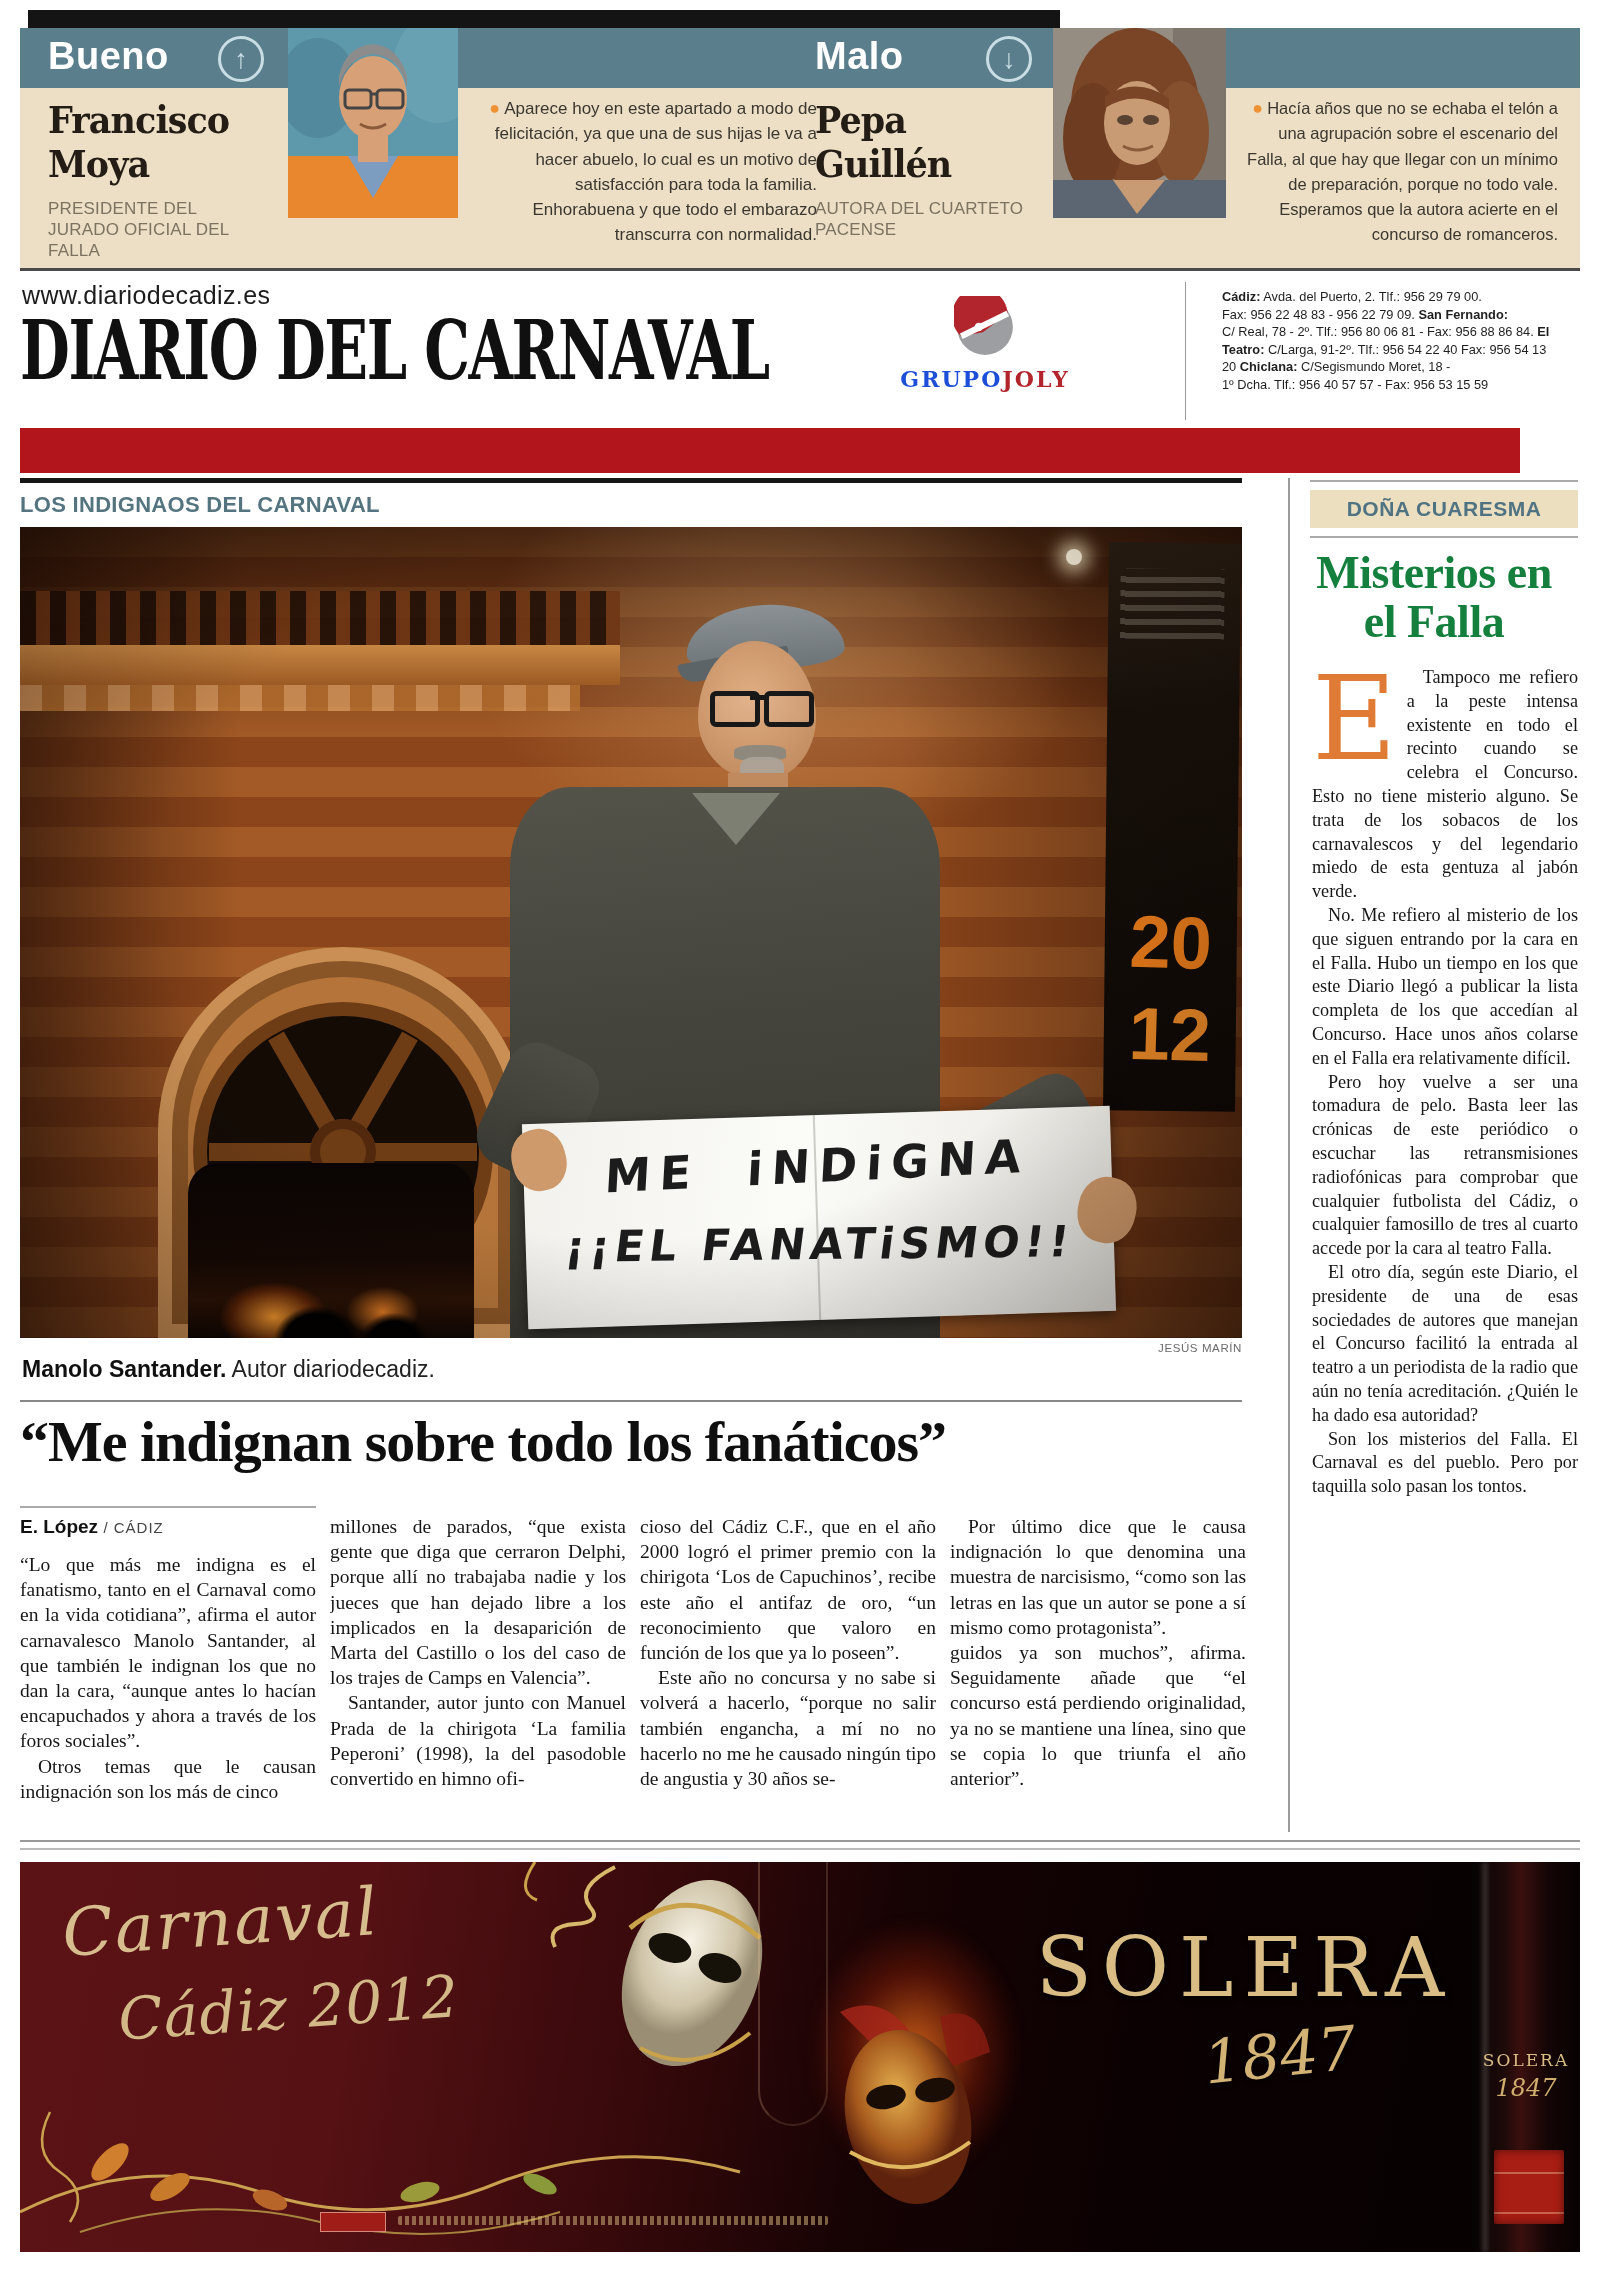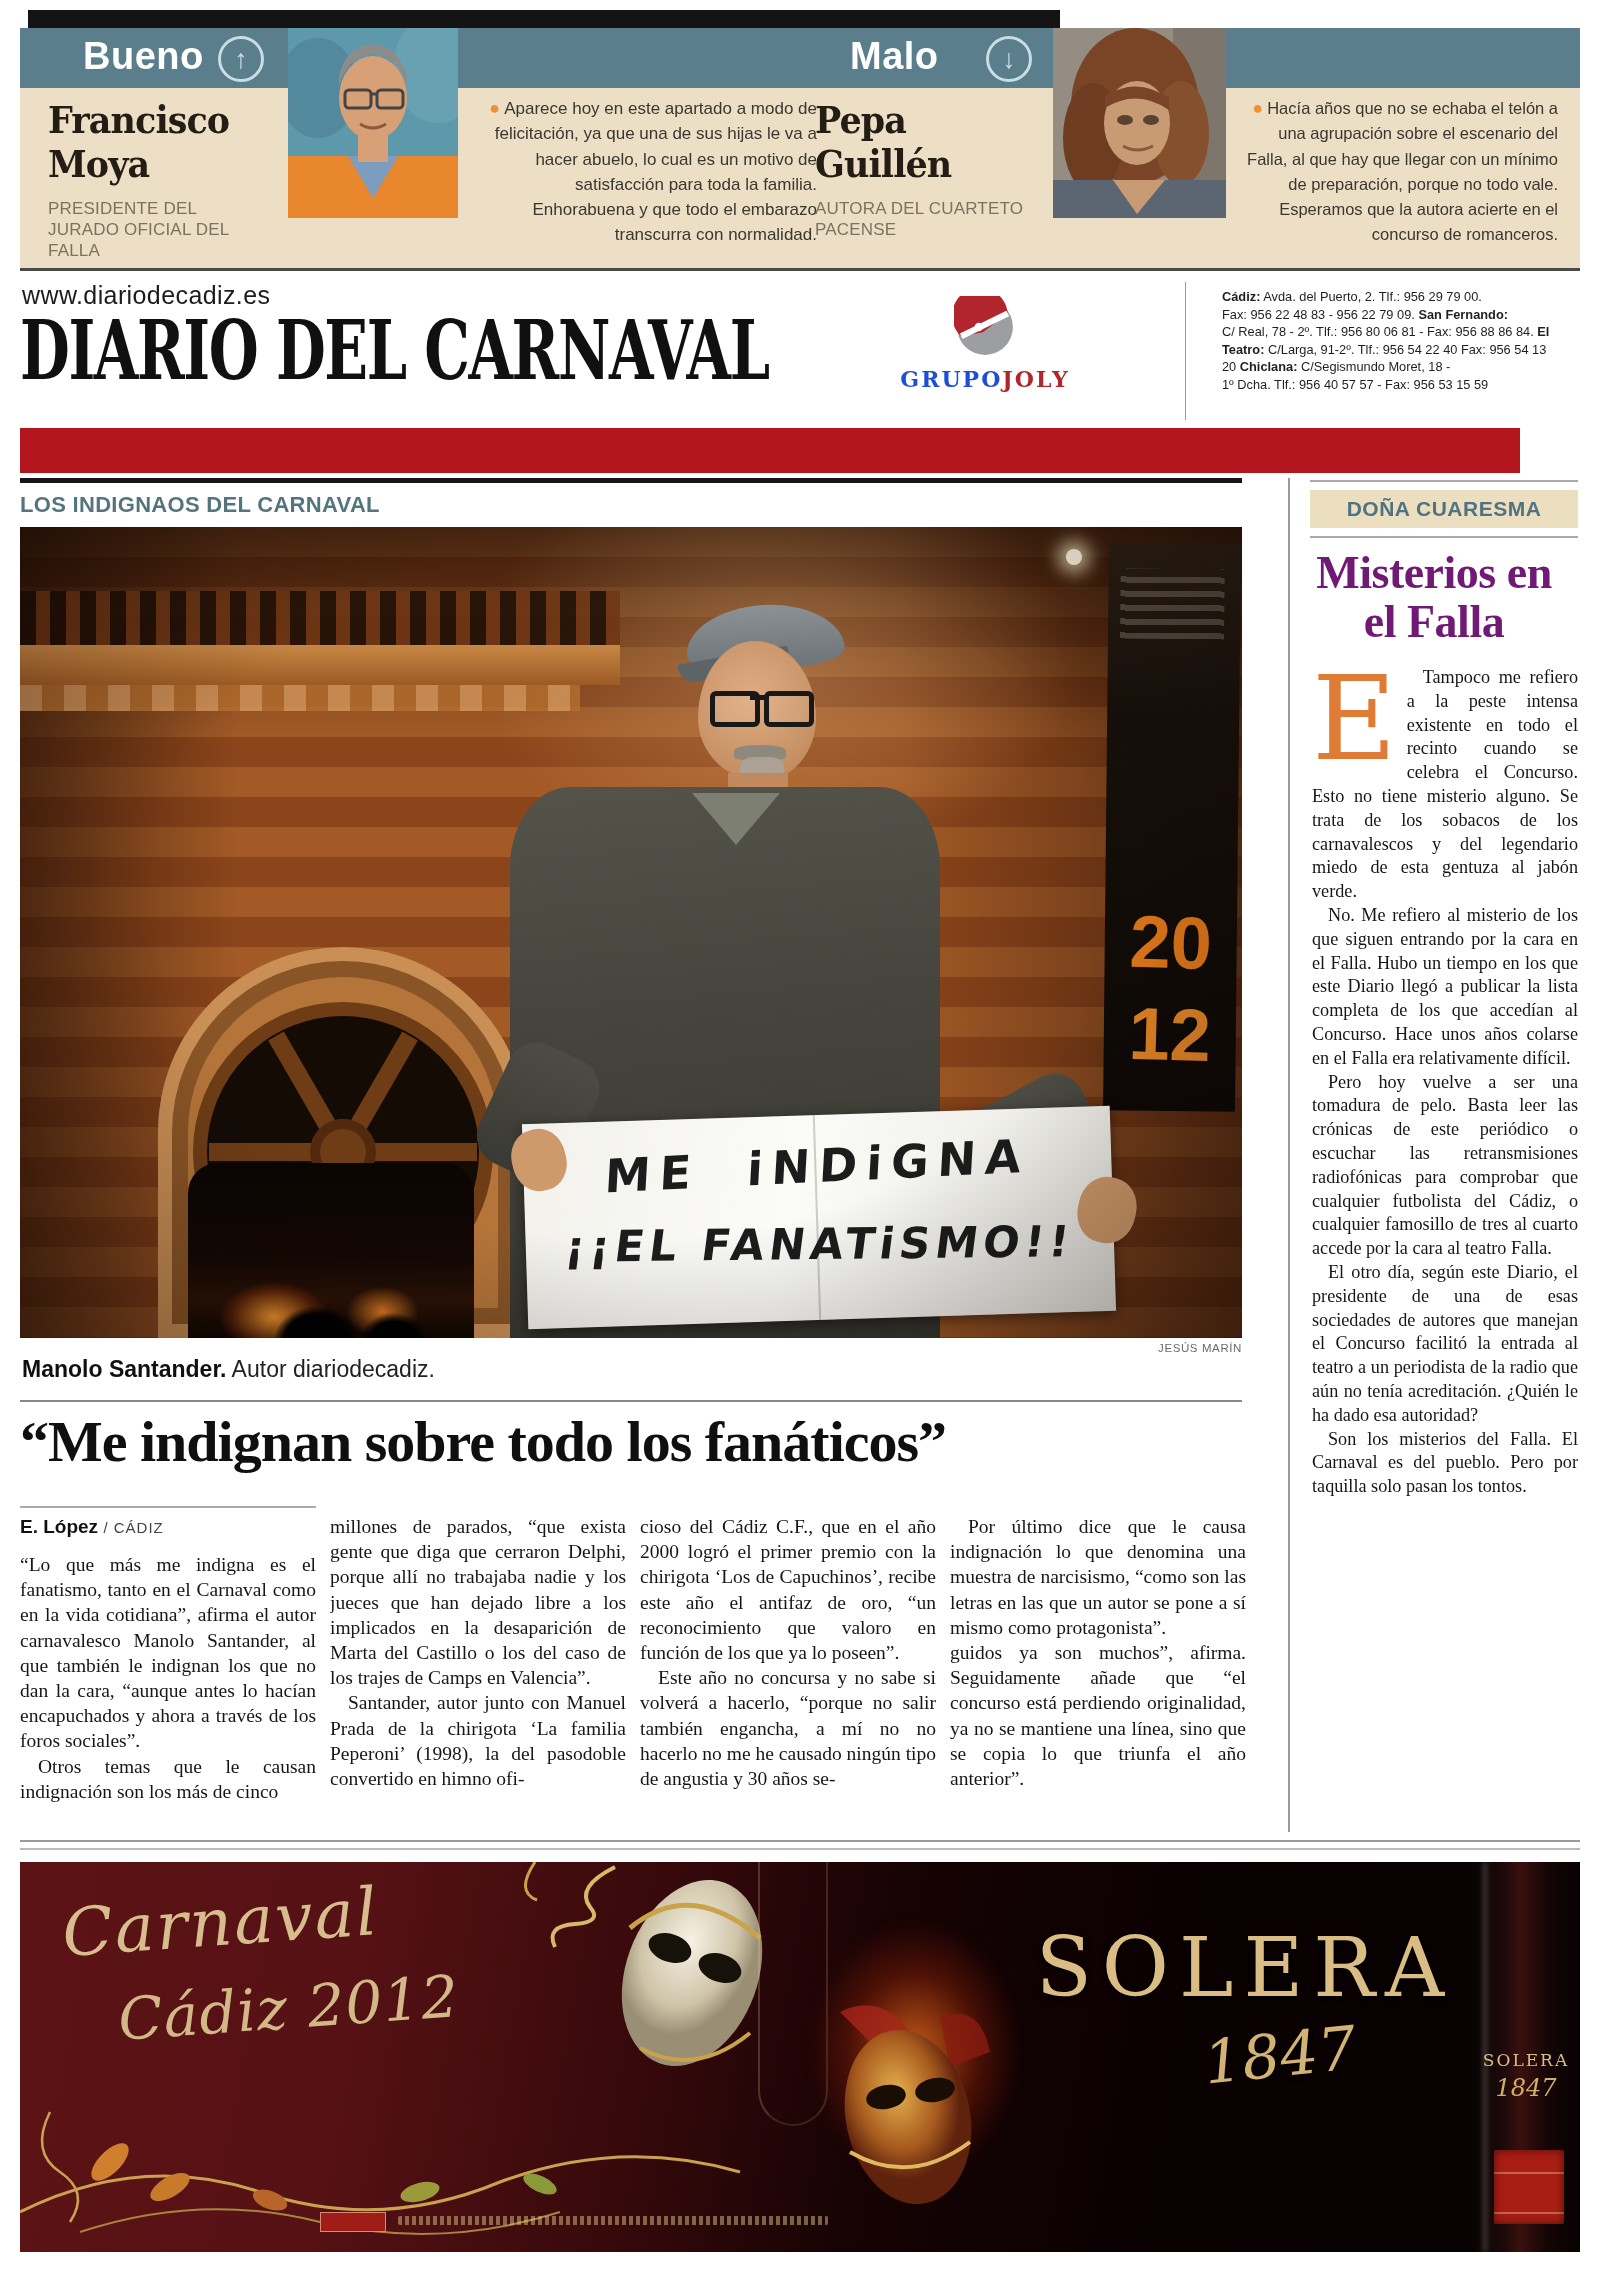--- a/index.html
+++ b/index.html
@@ -4,21 +4,21 @@
 <style>
   html,body{margin:0;padding:0;}
   body{width:1600px;height:2270px;background:#fff;position:relative;overflow:hidden;
        font-family:"Liberation Sans",sans-serif;}
   .abs{position:absolute;}
 
   
   #topbar-black{left:28px;top:10px;width:1032px;height:26px;background:#141414;}
   #modules{left:20px;top:28px;width:1560px;height:240px;background:#ecdfc6;}
   #modules .tealband{position:absolute;left:0;top:0;width:1560px;height:60px;background:#5b7e8d;}
-  .modlabel{position:absolute;color:#fff;font-weight:bold;font-size:38px;line-height:44px;letter-spacing:.5px;margin-left:35px;}
+  .modlabel{position:absolute;color:#fff;font-weight:bold;font-size:38px;line-height:44px;letter-spacing:.5px;}
   #good-label{left:28px;top:6px;}
   #malo-label{left:795px;top:6px;}
   .arrow-circle{position:absolute;width:40px;height:40px;border:3px solid #c9dde5;border-radius:50%;
      color:#c9dde5;font-size:27px;font-weight:bold;text-align:center;line-height:40px;top:8px;}
   #good-circle{left:198px;}
   #bad-circle{left:966px;}
   .mug{position:absolute;top:0;height:190px;overflow:hidden;}
   #mug-good{left:268px;width:170px;}
   #mug-bad{left:1033px;width:173px;}
   .person-name{position:absolute;font-family:"DejaVu Serif","Liberation Serif",serif;font-weight:bold;
@@ -145,21 +145,21 @@
   .para{margin:0;}
   .para.indent{text-indent:18px;}
 
   
   #opinion-divider{left:1288px;top:478px;width:2px;height:1354px;background:#9a9a9a;}
   #opinion-toprule{left:1310px;top:480px;width:268px;height:2px;background:#aaa;}
   #opinion-label-box{left:1310px;top:490px;width:268px;height:38px;background:#ecdfc0;text-align:center;}
   #opinion-label-box .lbl{font-size:21px;font-weight:bold;color:#4f7383;line-height:38px;letter-spacing:.5px;}
   #opinion-botrule{left:1310px;top:536px;width:268px;height:2px;background:#aaa;}
   #opinion-title{left:1290px;top:548px;width:288px;text-align:center;font-family:"Liberation Serif",serif;
-     font-weight:bold;font-size:46px;line-height:49px;color:#701a75;letter-spacing:-.5px;}
+     font-weight:bold;font-size:46px;line-height:49px;color:#15803d;letter-spacing:-.5px;}
   #opinion-body{left:1312px;top:666px;width:266px;height:1166px;overflow:hidden;
      font-family:"Liberation Serif",serif;font-size:18.2px;line-height:23.8px;text-align:justify;color:#161616;}
   .dropcap{float:left;font-family:"DejaVu Serif",serif;font-size:116px;line-height:94px;color:#e07b35;
      padding:6px 10px 0 0;}
   #opinion-body .para.indent{text-indent:16px;}
 
   
   #foot-rule1{left:20px;top:1840px;width:1560px;height:2px;background:#999;}
   #foot-rule2{left:20px;top:1848px;width:1560px;height:2px;background:#bbb;}
   #ad{left:20px;top:1862px;width:1560px;height:390px;overflow:hidden;

